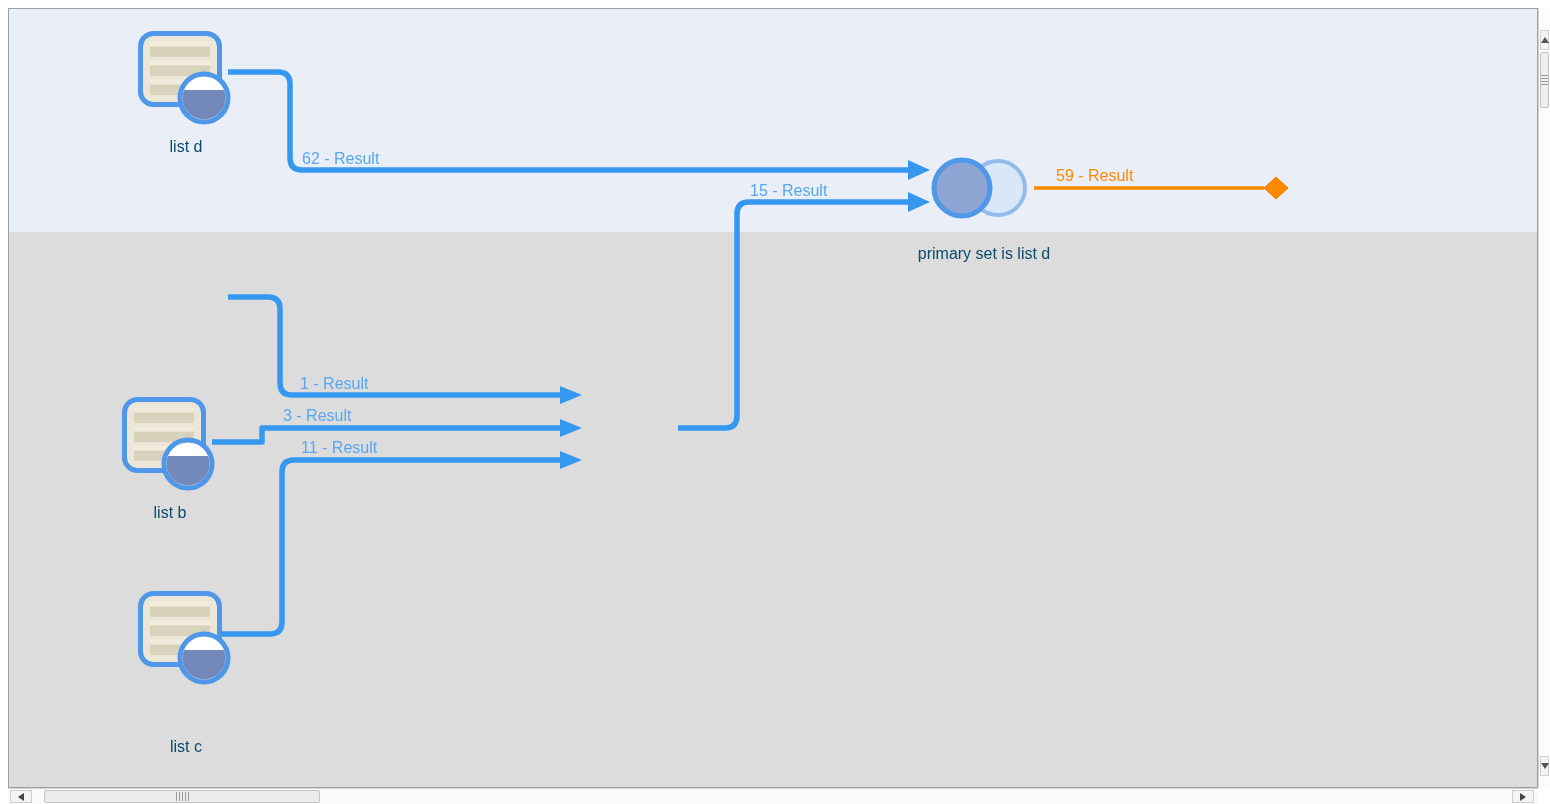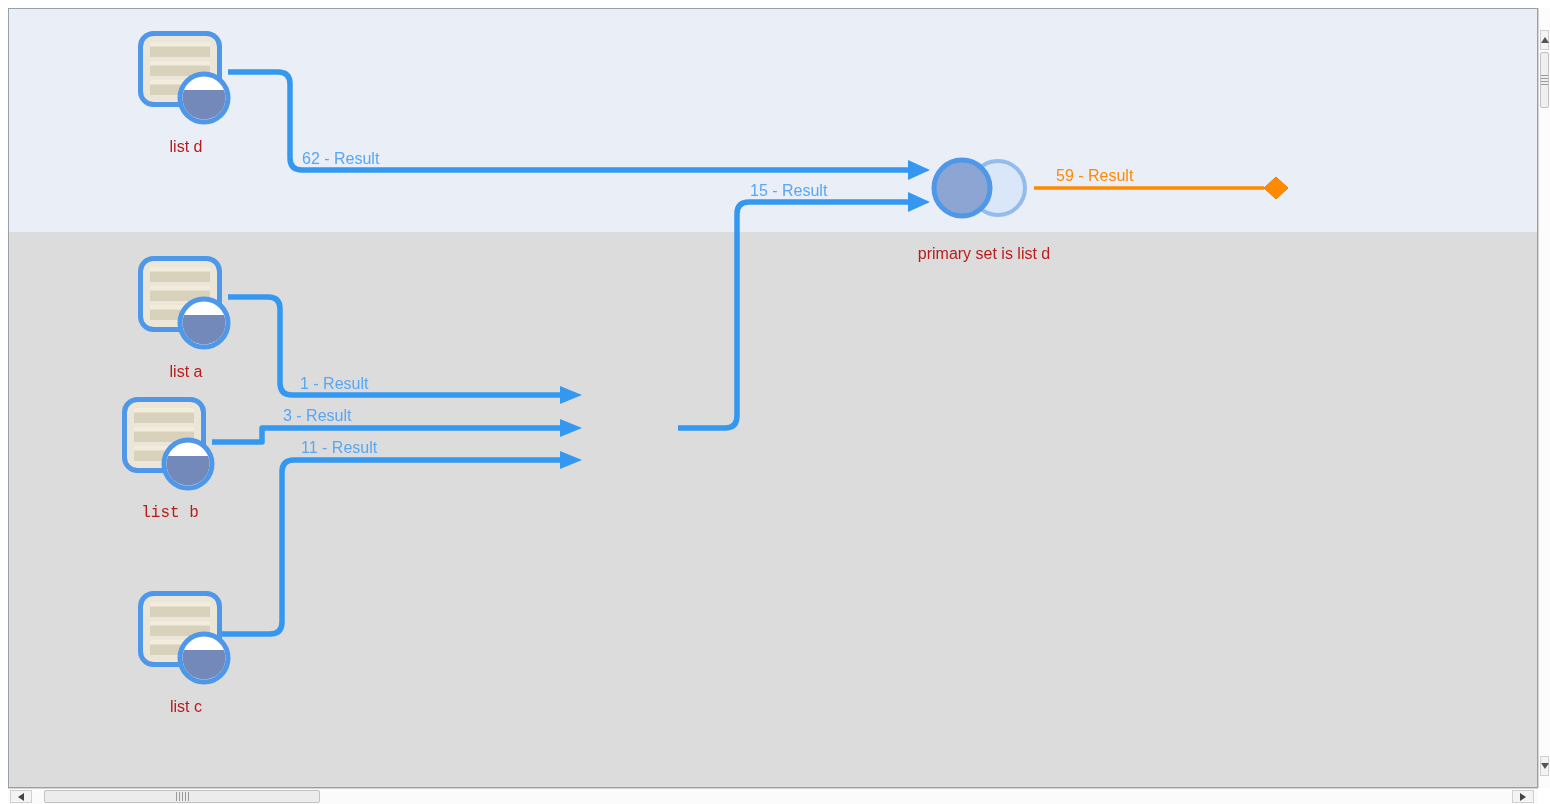--- a/index.html
+++ b/index.html
@@ -15,21 +15,21 @@
   .wires { position:absolute; left:0; top:0; width:1550px; height:804px; z-index:2; }
   .wire { fill:none; stroke:#3598f0; stroke-width:5.5; stroke-linejoin:round; stroke-linecap:butt; }
   .head { fill:#3598f0; }
   .elabel { font-family:"Liberation Sans", sans-serif; font-size:16px; fill:#57a7f3; }
   .wire-orange { fill:none; stroke:#ff8a00; stroke-width:3.5; }
   .diamond { fill:#ff8a00; stroke:#f07c00; stroke-width:1; }
   .elabel-orange { font-family:"Liberation Sans", sans-serif; font-size:16px; fill:#ff8a00; }
 
   
   .node { position:absolute; z-index:3; display:flex; flex-direction:column; align-items:center; cursor:default; }
-  .node-label { margin-top:12px; font-size:16px; color:#b91c1c; white-space:nowrap; text-align:center; }
+  .node-label { margin-top:12px; font-size:16px; color:#0c4a6e; white-space:nowrap; text-align:center; }
   .node-label.op { margin-top:20px; }
 
   
   .vscroll { position:absolute; left:1538px; top:8px; width:12px; height:780px;
              background:#fcfcfc; border-left:1px solid #d4d4d4; z-index:5; }
   .hscroll { position:absolute; left:8px; top:788px; width:1530px; height:16px;
              background:#fbfbfb; border-top:1px solid #d4d4d4; z-index:5; }
   .corner { position:absolute; left:1538px; top:788px; width:12px; height:16px; background:#ffffff; z-index:5; }
   .sbtn { position:absolute; display:flex; align-items:center; justify-content:center;
           background:#f4f4f4; border:1px solid #d0d0d0; }
@@ -113,35 +113,29 @@
     </g>
   </svg>
 
   <div class="node" style="left:136px; top:30px; width:100px;">
     <svg width="100" height="96" viewBox="0 0 100 96">
         <use href="#db-icon"></use>
       </svg>
     <div class="node-label">list d</div>
   </div>
 
-  <div class="node" style="left:136px; top:255px; width:100px;">
-    <svg width="100" height="96" viewBox="0 0 100 96">
-        <use href="#db-icon"></use>
-      </svg>
-    <div class="node-label">list a</div>
-  </div>
 
-  <div class="node" style="left:120px; top:396px; width:100px;font-family:Liberation Mono, monospace;">
+  <div class="node" style="left:120px; top:396px; width:100px;">
     <svg width="100" height="96" viewBox="0 0 100 96">
         <use href="#db-icon"></use>
       </svg>
     <div class="node-label">list b</div>
   </div>
 
-  <div class="node" style="left:136px; top:590px; width:100px;">
+  <div class="node" style="left:136px; top:590px; width:100px;gap:40px;">
     <svg width="100" height="96" viewBox="0 0 100 96">
         <use href="#db-icon"></use>
       </svg>
     <div class="node-label">list c</div>
   </div>
 
 
   <div class="node" style="left:928px; top:151px; width:112px;justify-content:space-between;">
     <svg width="112" height="74" viewBox="0 0 112 74">
       <circle cx="70" cy="37" r="27" fill="#d9e7f8" stroke="#93bcec" stroke-width="4"></circle>

